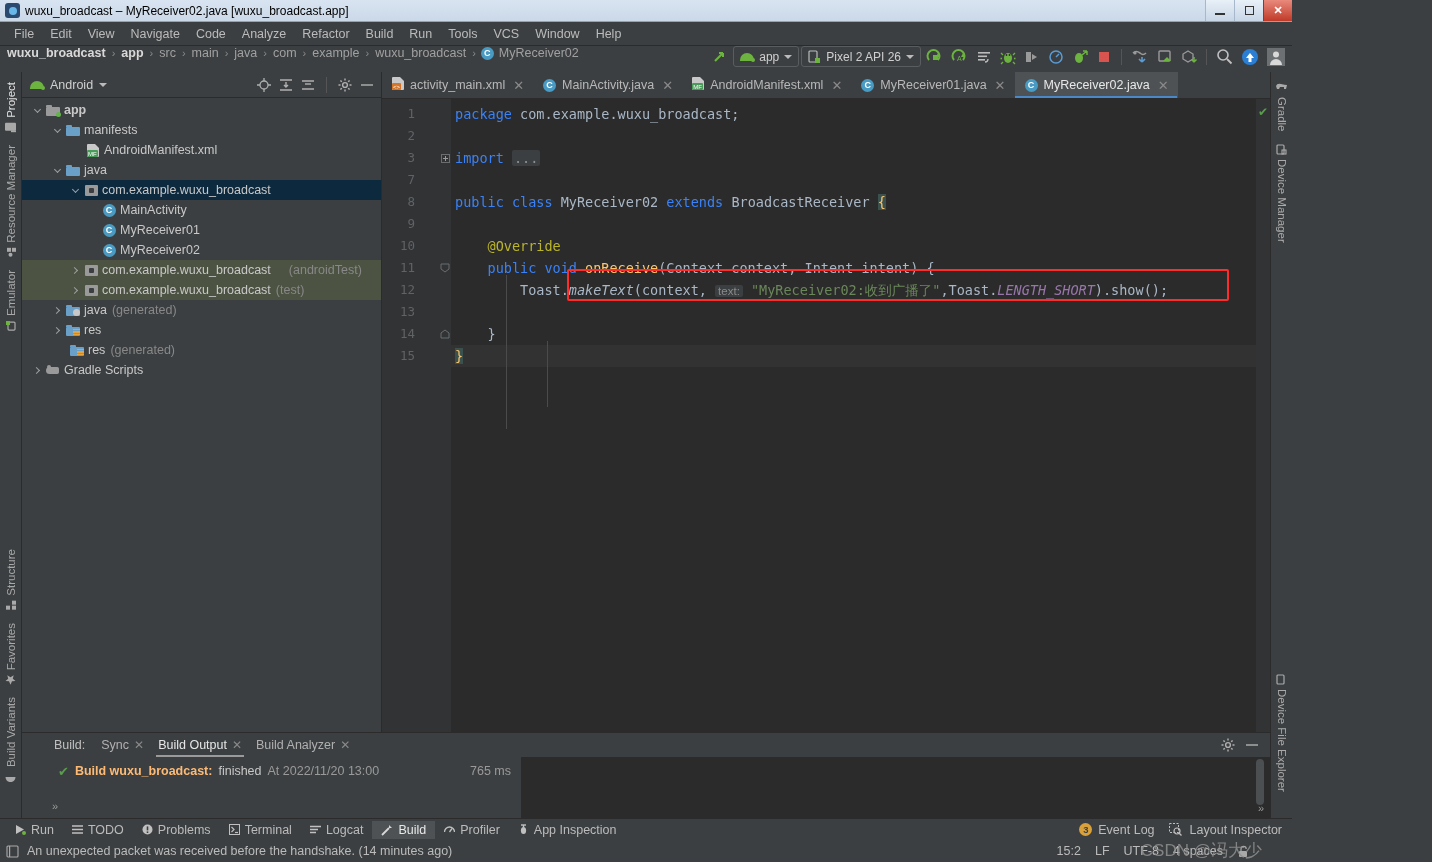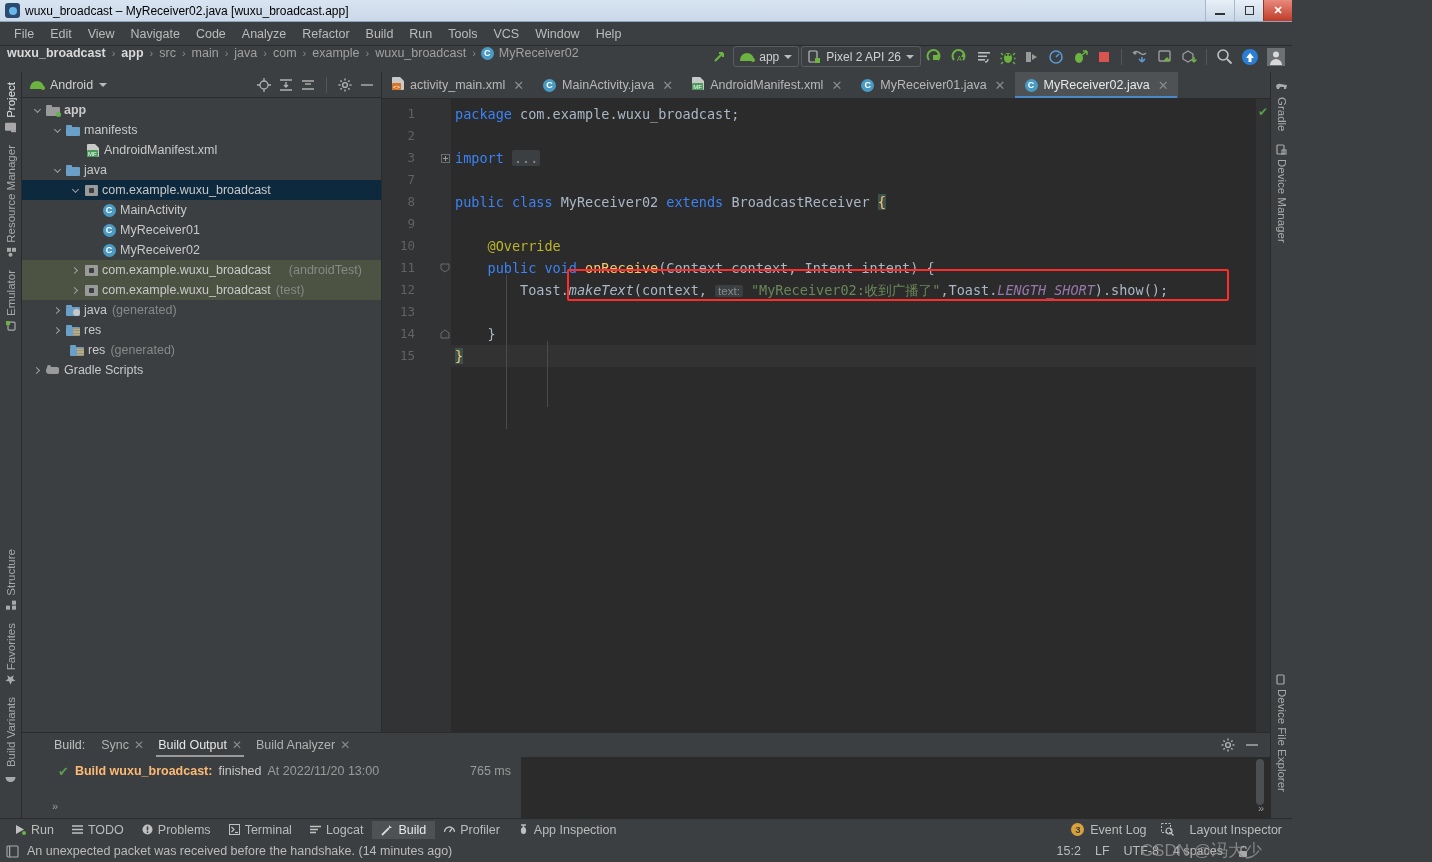--- a/index.html
+++ b/index.html
@@ -967,21 +967,21 @@
           </svg>
         </span>
       <span>App Inspection</span>
     </div>
 
     <div class="bright">
       <div class="bitem" style="padding:2px 0;gap:6px">
         <span class="badge-n">3</span>
         <span>Event Log</span>
       </div>
-      <div class="bitem" style="padding:2px 0;gap:16px">
+      <div class="bitem" style="padding:2px 0;gap:8px">
         <span>
             <svg width="13" height="13" viewBox="0 0 13 13">
               <rect x="0.5" y="0.5" width="9" height="9" stroke="#c0c0c0" stroke-width="1" fill="none" stroke-dasharray="2 1.5"></rect>
               <circle cx="8" cy="8" r="3" stroke="#c0c0c0" stroke-width="1.2" fill="none"></circle>
               <path d="M10.2 10.2 L12.5 12.5" stroke="#c0c0c0" stroke-width="1.3"></path>
             </svg>
           </span>
         <span>Layout Inspector</span>
       </div>
     </div>

